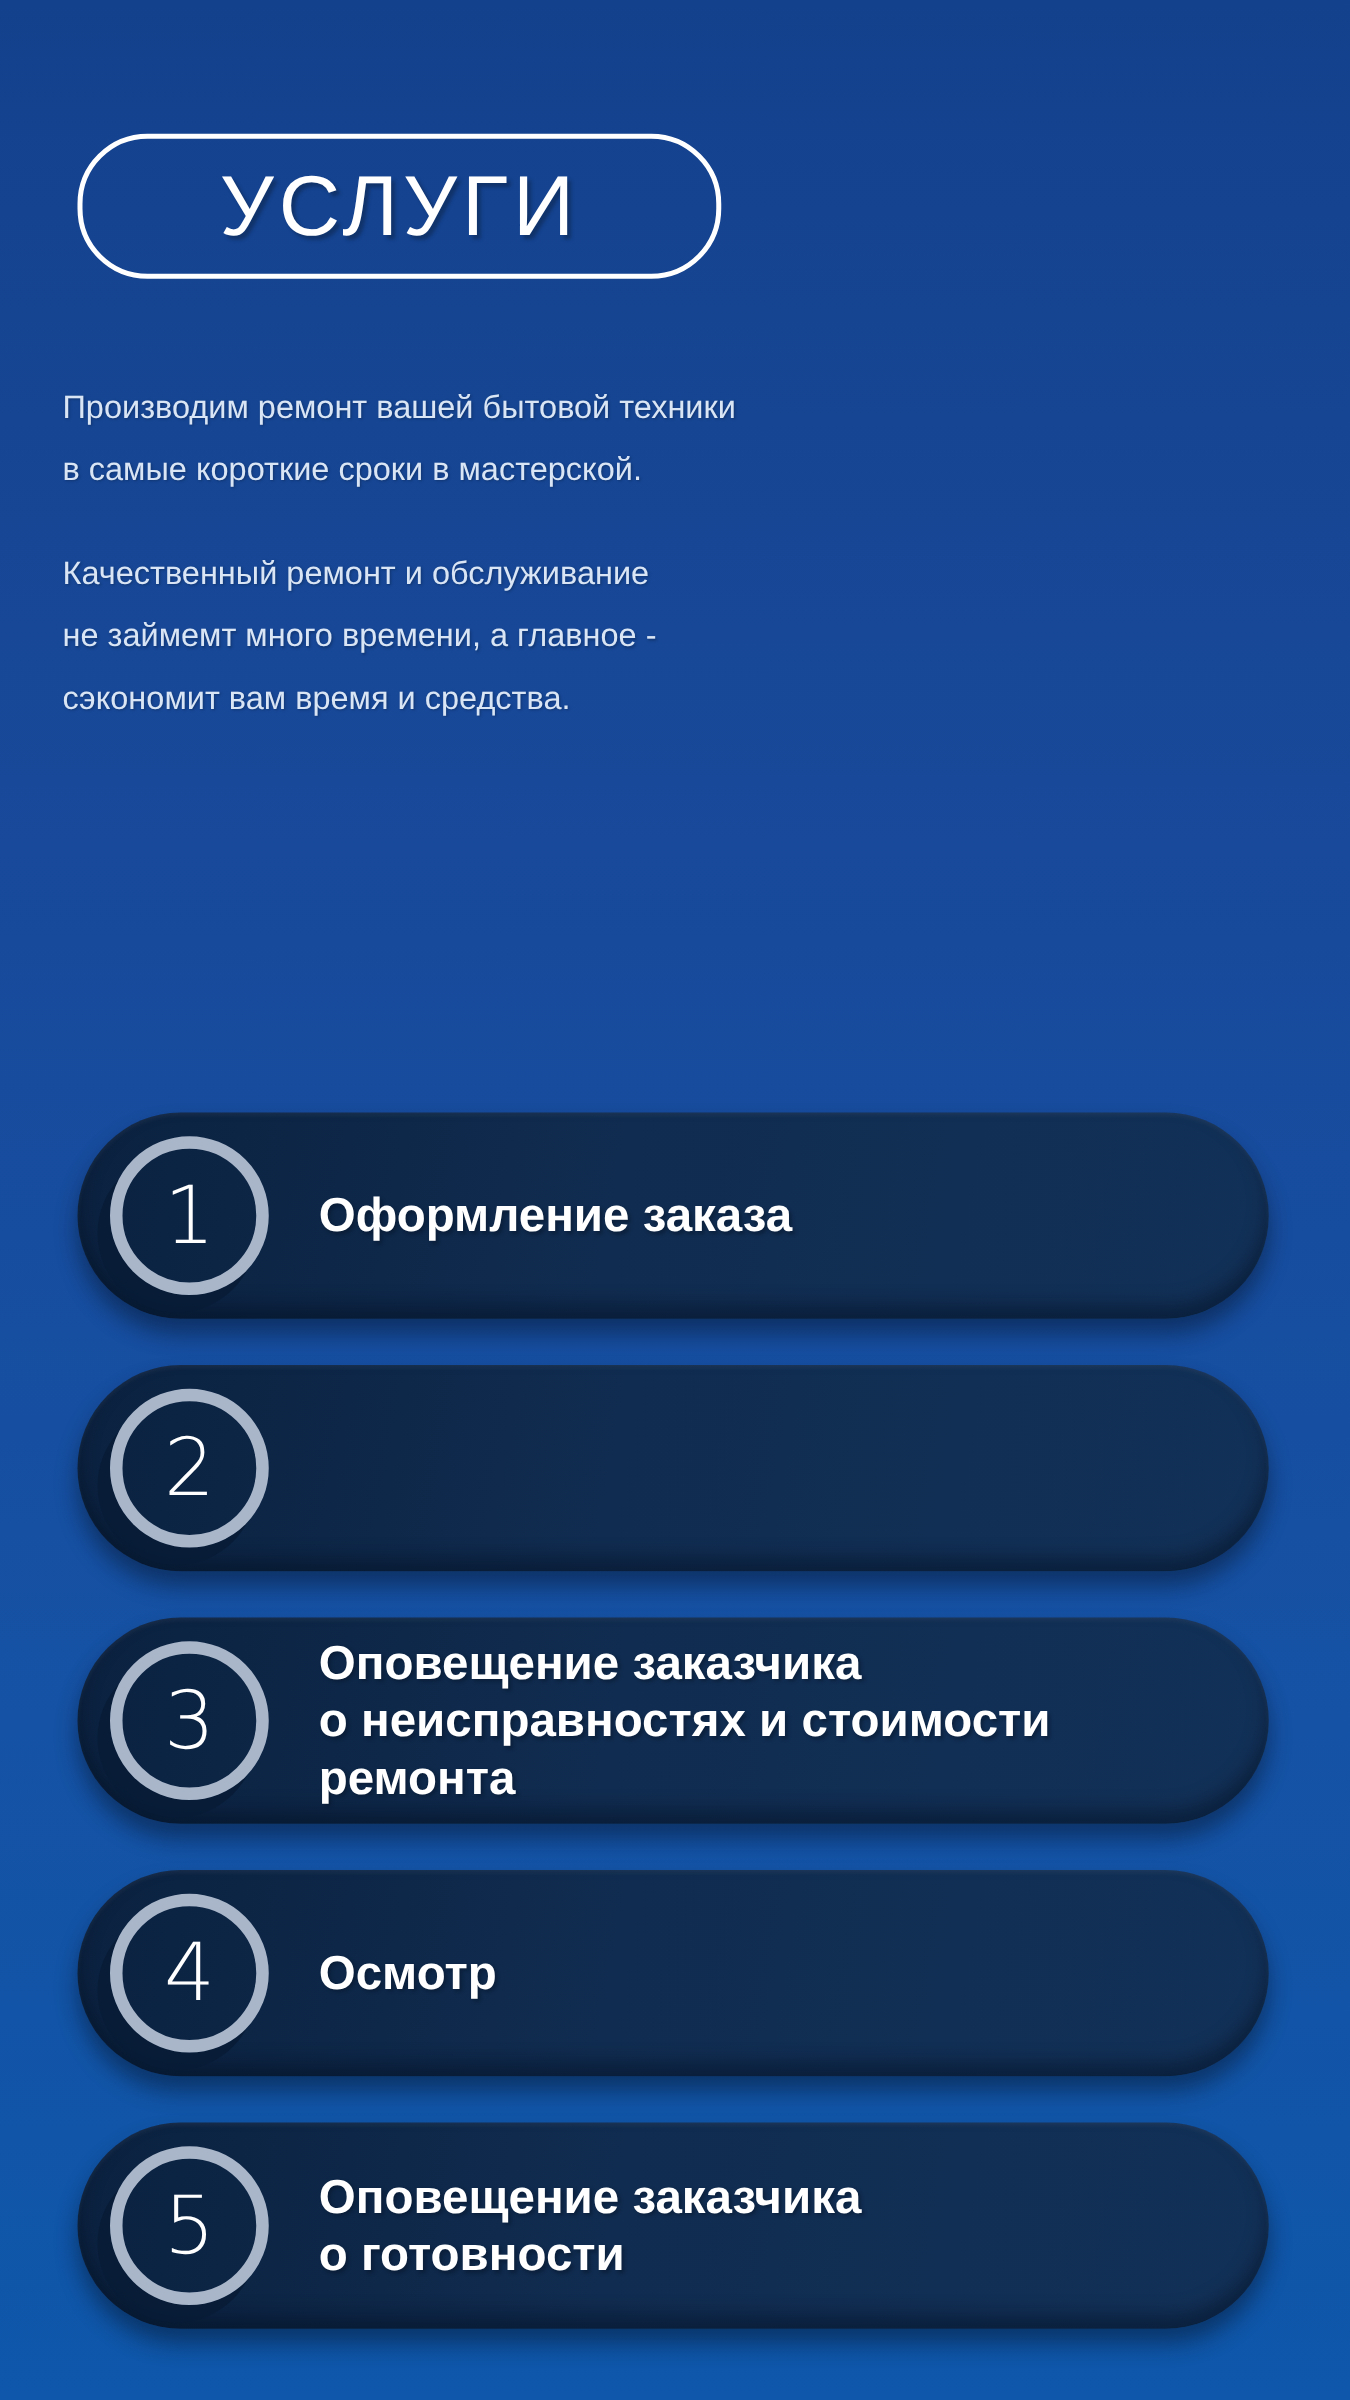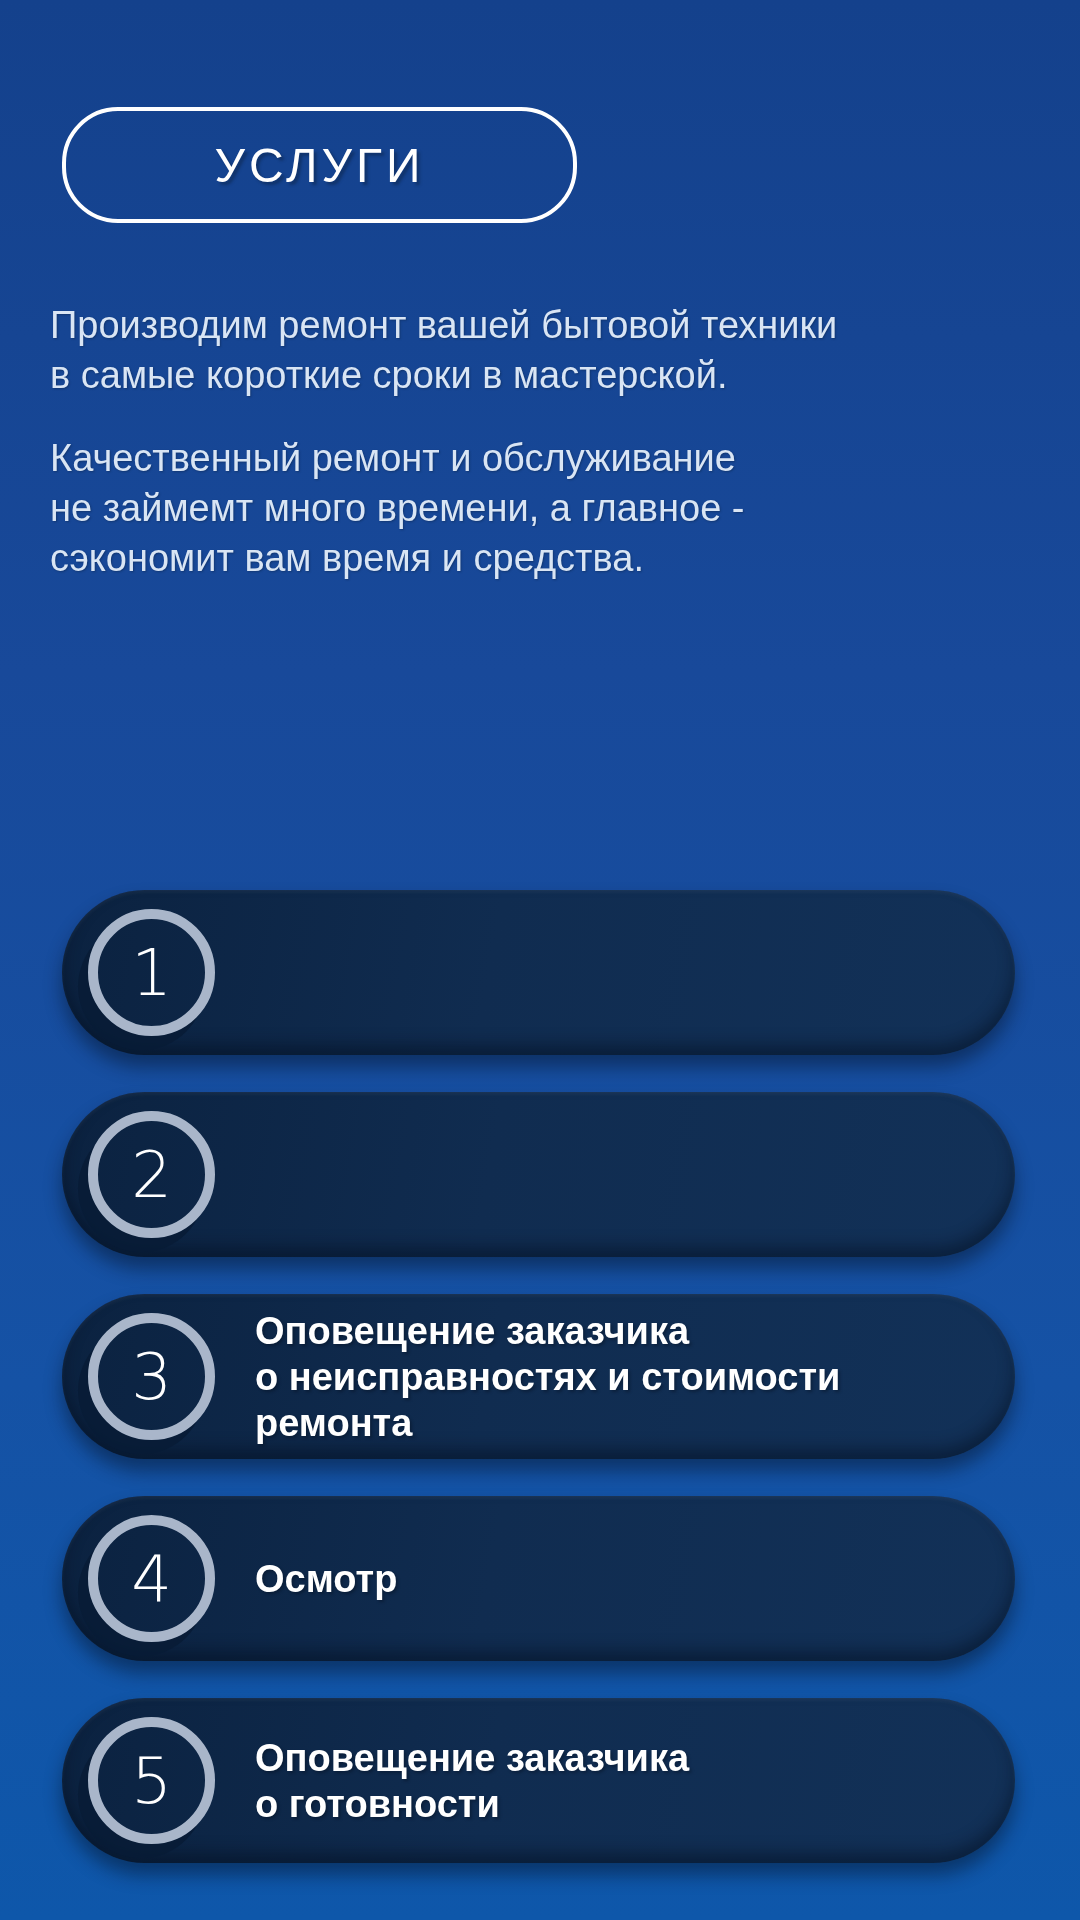--- a/index.html
+++ b/index.html
@@ -12,30 +12,30 @@
     -webkit-font-smoothing:antialiased;
   }
   .title-box{
     position:absolute;left:62px;top:107px;
     width:515px;height:116px;
     border:4px solid #ffffff;border-radius:56px;
     box-sizing:border-box;
     display:flex;align-items:center;justify-content:center;
   }
   .title-box span{
-    color:#ffffff;font-size:48px;letter-spacing:4px;
+    color:#ffffff;font-size:68px;letter-spacing:4px;
     text-shadow:3px 3px 3px rgba(10,30,60,0.45);
   }
   .intro{
     position:absolute;left:50px;top:300px;width:990px;
   }
   .intro p{
     margin:0 0 33px 0;
     color:#D9E5F4;
-    font-size:38px;line-height:50px;
+    font-size:26px;line-height:50px;
     font-weight:300;
     white-space:pre-line;
     text-shadow:1px 1px 2px rgba(8,25,50,0.35);
   }
   .steps{
     position:absolute;left:62px;top:890px;width:953px;
   }
   .step{
     height:165px;margin-bottom:37px;
     border-radius:83px;
@@ -83,20 +83,21 @@
 не займемт много времени, а главное -
 сэкономит вам время и средства.</p>
   </div>
 
   <div class="steps">
 
     <div class="step">
       <div class="step-circle">
         <span>1</span>
       </div>
+      <div class="step-label">Оформление заказа</div>
     </div>
 
     <div class="step">
       <div class="step-circle">
         <span>2</span>
       </div>
     </div>
 
     <div class="step">
       <div class="step-circle">

